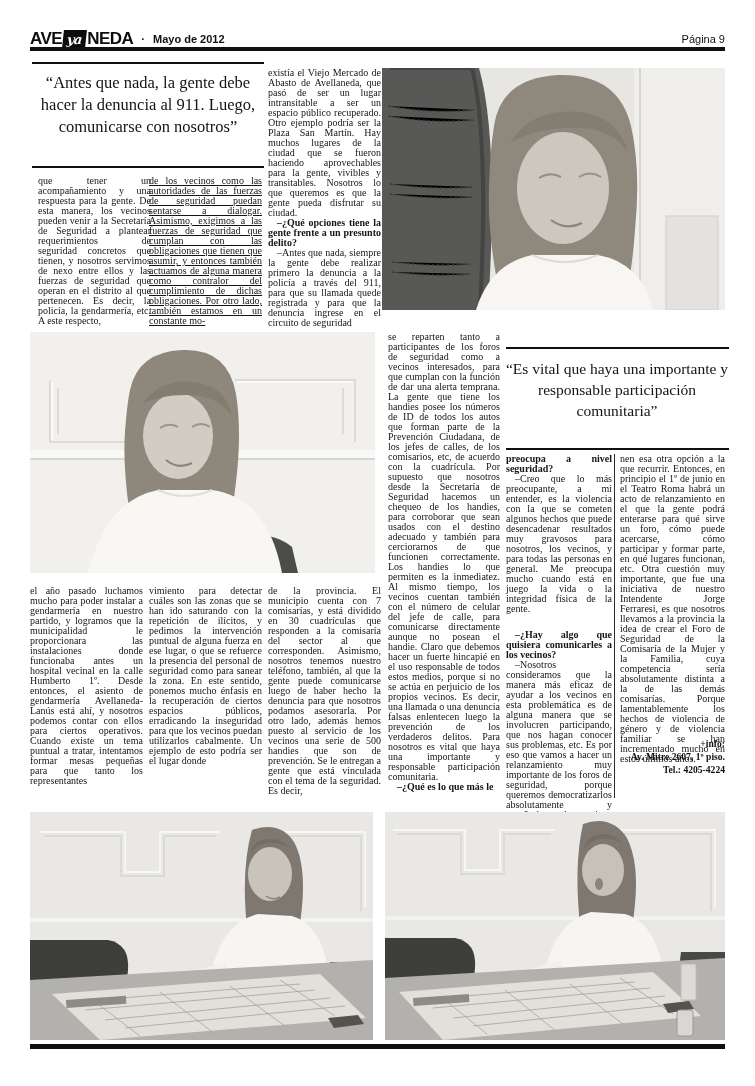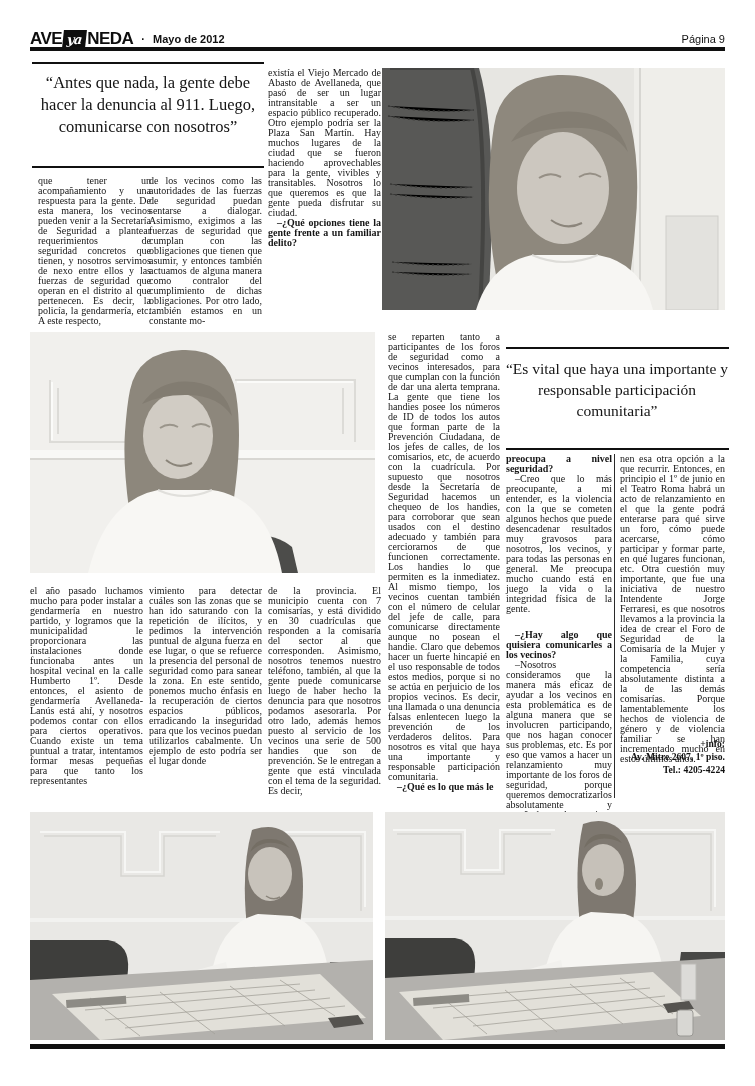--- a/index.html
+++ b/index.html
@@ -49,26 +49,27 @@
   <div class="page-num">Página 9</div>
   <div class="hr" style="left:30px;top:47px;width:695px;height:4px;"></div>
 
   <div class="hr" style="left:32px;top:62px;width:232px;height:2px;"></div>
   <div class="pullquote pq1">“Antes que nada, la gente debe hacer la denuncia al 911. Luego, comunicarse con nosotros”</div>
   <div class="hr" style="left:32px;top:166px;width:232px;height:2px;"></div>
 
   <div class="col" style="left:38px;top:176px;width:113px;">
       <p class="">que tener un acompañamiento y una respuesta para la gente. De esta manera, los vecinos pueden venir a la Secretaría de Seguridad a plantear requerimientos de seguridad concretos que tienen, y nosotros servimos de nexo entre ellos y las fuerzas de seguridad que operan en el distrito al que pertenecen. Es decir, la policía, la gendarmería, etc. A este respecto,</p>
     </div>
-  <div class="col" style="left:149px;top:176px;width:113px;">
+  <div class="col" style="left:149px;top:176px;width:113px;text-decoration:underline;">
       <p class="">de los vecinos como las autoridades de las fuerzas de seguridad puedan sentarse a dialogar. Asimismo, exigimos a las fuerzas de seguridad que cumplan con las obligaciones que tienen que asumir, y entonces también actuamos de alguna manera como contralor del cumplimiento de dichas obligaciones. Por otro lado, también estamos en un constante mo-</p>
     </div>
   <div class="col" style="left:268px;top:68px;width:113px;">
       <p class="">existía el Viejo Mercado de Abasto de Avellaneda, que pasó de ser un lugar intransitable a ser un espacio público recuperado. Otro ejemplo podría ser la Plaza San Martín. Hay muchos lugares de la ciudad que se fueron haciendo aprovechables para la gente, vivibles y transitables. Nosotros lo que queremos es que la gente pueda disfrutar su ciudad.</p>
-      <p class="b ind ">–¿Qué opciones tiene la gente frente a un familiar delito?</p>
+      <p class="b ind ">–¿Qué opciones tiene la gente frente a un presunto delito?</p>
+      <p class="ind ">–Antes que nada, siempre la gente debe realizar primero la denuncia a la policía a través del 911, para que su llamada quede registrada y para que la denuncia ingrese en el circuito de seguridad</p>
     </div>
 
   <div class="photo" style="left:382px;top:68px;width:343px;height:242px;">
     <svg width="343" height="242" viewBox="0 0 343 242">
       <rect width="343" height="242" fill="#e7e6e2"></rect>
       <rect x="252" y="0" width="91" height="242" fill="#efeeea"></rect>
       <line x1="258" y1="0" x2="258" y2="242" stroke="#d7d6d2" stroke-width="2"></line>
       <rect x="284" y="148" width="52" height="94" fill="#e3e2de" stroke="#cfceca"></rect>
       <path d="M0,0 h97 q20,70 9,242 H0 Z" fill="#585856"></path>
       <path d="M8,0 h82 q17,70 8,242" fill="none" stroke="#444442" stroke-width="4"></path>

